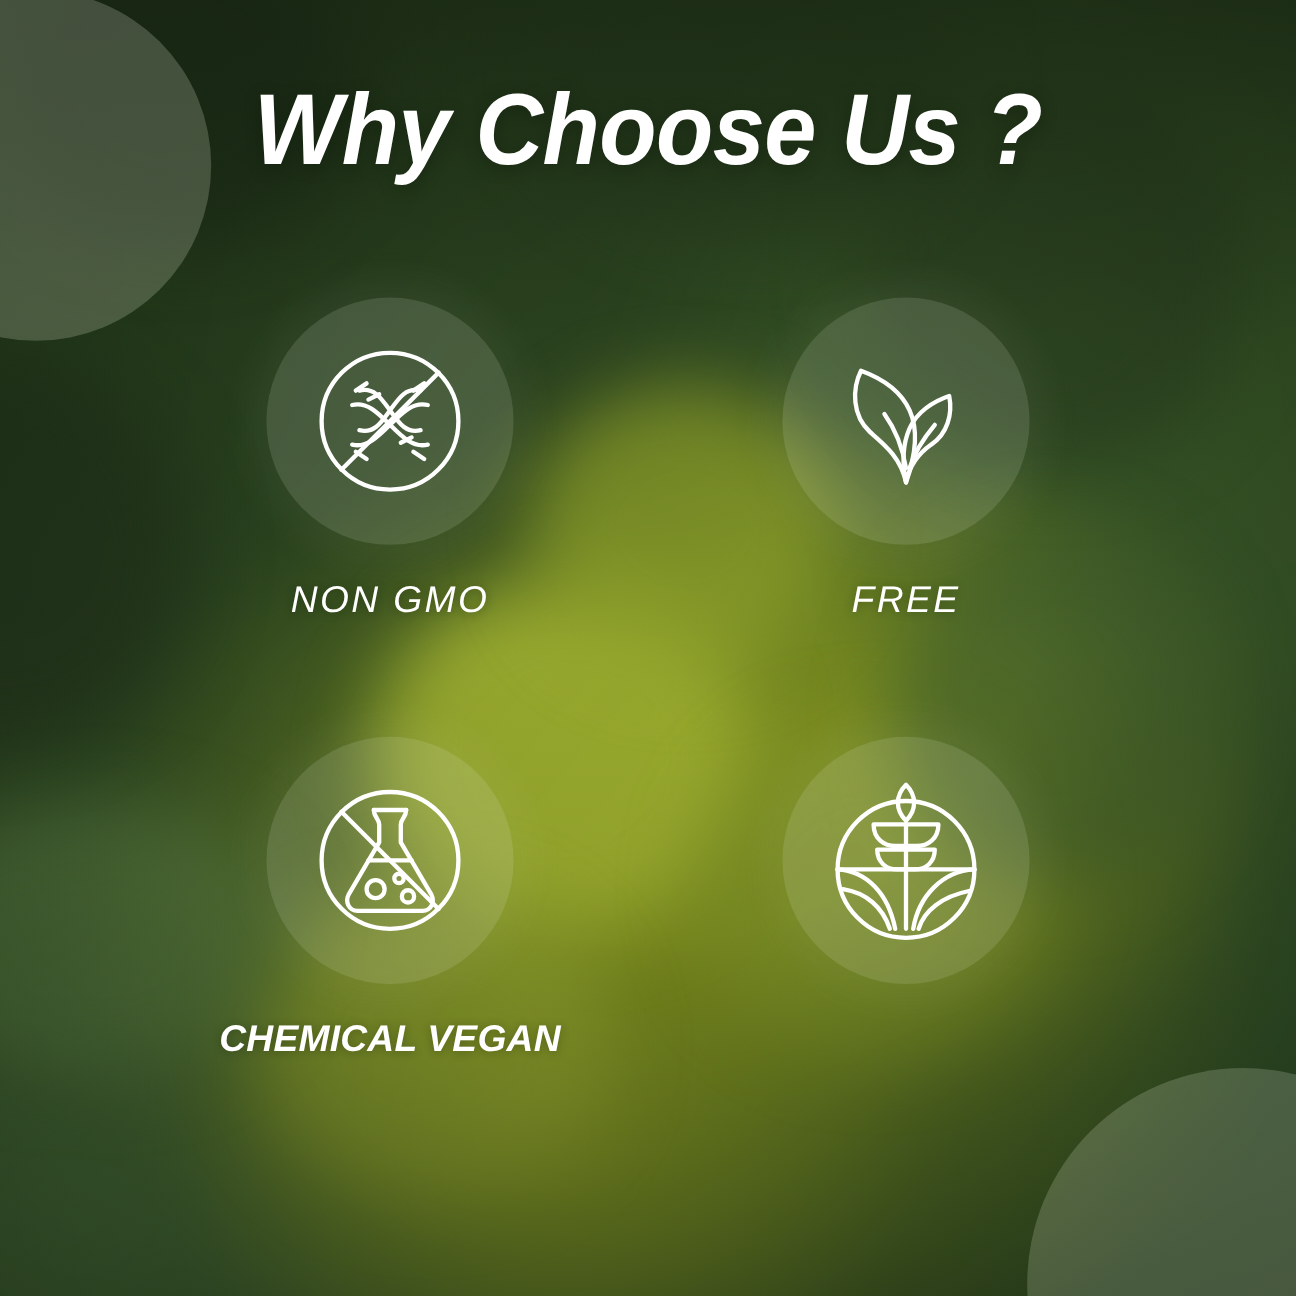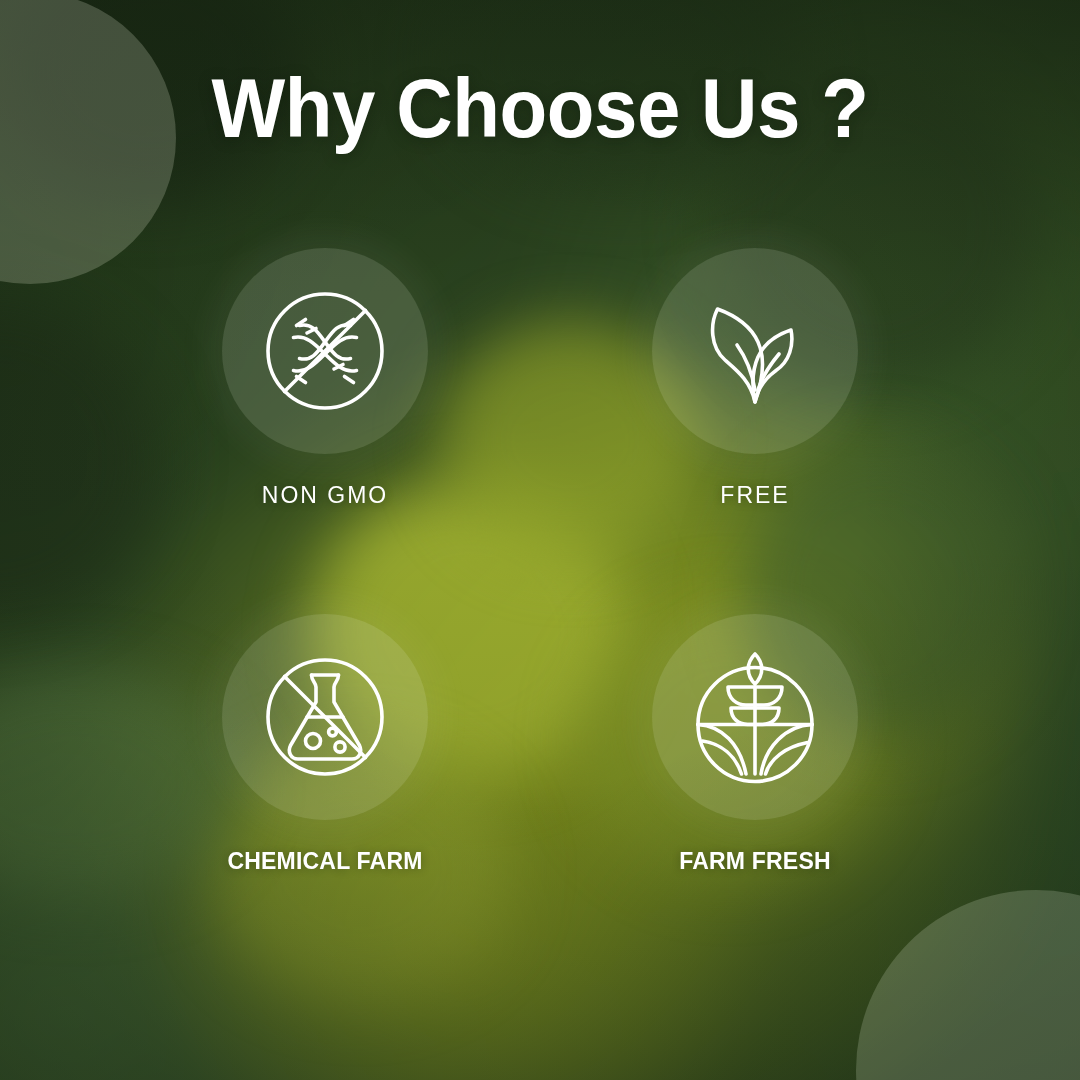--- a/index.html
+++ b/index.html
@@ -8,20 +8,21 @@
     background: #1d2e18;
   }
   #poster {
     position: relative;
     width: 1080px;
     height: 1080px;
     overflow: hidden;
     font-family: "Liberation Sans", sans-serif;
     background-color: #000000;
     isolation: isolate;
+    font-style: italic;
   }
 
   
   .bg-layer {
     position: absolute;
     inset: -120px;
     z-index: 0;
   }
   .bg-base {
     background:
@@ -127,21 +128,21 @@
     stroke: #ffffff;
     fill: none;
     stroke-width: 3.6;
     stroke-linecap: round;
     stroke-linejoin: round;
     vector-effect: non-scaling-stroke;
   }
   .feature-label {
     margin-top: 30px;
     color: #ffffff;
-    font-size: 23px;
+    font-size: 31px;
     line-height: 1;
     letter-spacing: 1.2px;
     text-shadow: 0 1px 8px rgba(12,24,8,.3);
     white-space: nowrap;
   }
   .row-top .feature-label { font-weight: 400; letter-spacing: 2.0px; }
   .row-bottom .feature-label { font-weight: bold; letter-spacing: 0.2px; }
 </style>
 </head>
 <body>
@@ -210,39 +211,38 @@
             <circle cx="50" cy="50" r="38"></circle>
             <line x1="23" y1="23" x2="77" y2="77"></line>
             <path d="M41 22 L 59 22"></path>
             <path d="M41 22 C 41 26, 44 27, 44 30 L 44 40 L 27 69 C 25 73, 27 78, 32 78 L 68 78 C 73 78, 75 73, 73 69 L 56 40 L 56 30 C 56 27, 59 26, 59 22"></path>
             <path d="M38 50 L 62 50"></path>
             <circle cx="42" cy="66" r="5"></circle>
             <circle cx="55" cy="60" r="2.6"></circle>
             <circle cx="60" cy="70" r="3.4"></circle>
           </svg>
         </div>
-        <div class="feature-label">CHEMICAL FARM</div>
+        <div class="feature-label">CHEMICAL VEGAN</div>
       </div>
 
       <div class="feature row-bottom">
         <div class="badge">
           <svg viewBox="0 0 100 100">
             <path d="M12 55 A 38 38 0 0 1 88 55"></path>
             <path d="M12 55 A 38 38 0 0 0 88 55"></path>
             <line x1="12" y1="55" x2="88" y2="55"></line>
             <line x1="50" y1="30" x2="50" y2="88"></line>
             <path d="M50 8 C 56 14, 56 22, 50 28 C 44 22, 44 14, 50 8 Z"></path>
             <path d="M50 30 L 32 30 C 32 38, 38 42, 44 42 L 50 42"></path>
             <path d="M50 30 L 68 30 C 68 38, 62 42, 56 42 L 50 42"></path>
             <path d="M50 44 L 34 44 C 34 51, 39 55, 45 55 L 50 55"></path>
             <path d="M50 44 L 66 44 C 66 51, 61 55, 55 55 L 50 55"></path>
             <path d="M12 55 C 28 56, 40 68, 44 88"></path>
             <path d="M15 66 C 28 68, 37 76, 41 88"></path>
             <path d="M88 55 C 70 56, 57 70, 54 88"></path>
             <path d="M85 67 C 70 70, 60 78, 57 88"></path>
           </svg>
         </div>
-        <div class="feature-label">FARM FRESH</div>
       </div>
 
     </div>
   </div>
 </div>
 
 </body></html>

